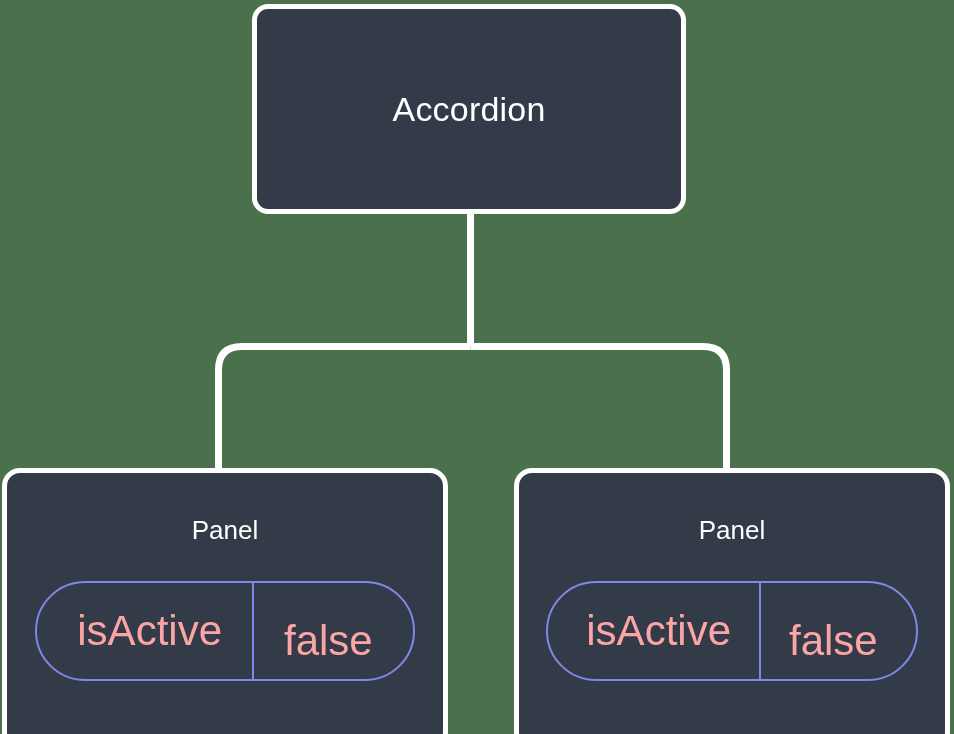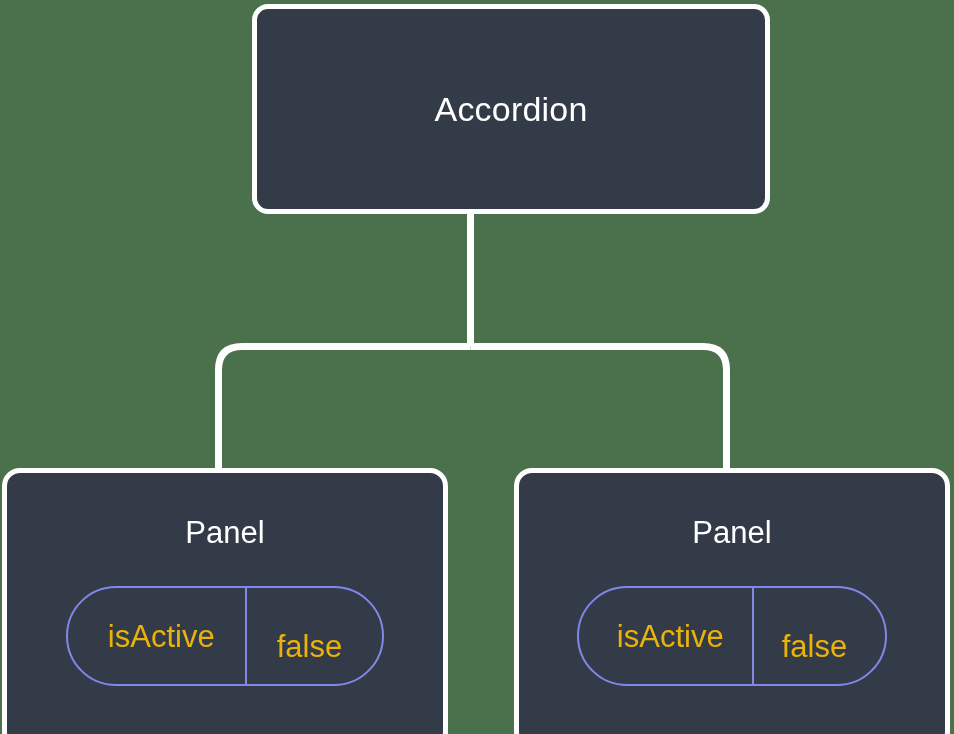--- a/index.html
+++ b/index.html
@@ -41,63 +41,63 @@
     border-radius: 16px;
     display: flex;
     flex-direction: column;
     align-items: center;
   }
 
   
   #node-root {
     left: 252px;
     top: 4px;
-    width: 518px;
+    width: 434px;
     height: 210px;
     justify-content: center;
   }
   #node-root .node-title {
     font-size: 34px;
     letter-spacing: 0.2px;
   }
 
   
   .node-child {
     top: 468px;
     height: 282px;
     padding-top: 44px;
     border-radius: 18px;
   }
   #node-panel-0 { left: 2px;   width: 446px; }
   #node-panel-1 { left: 514px; width: 436px; }
 
   .node-title {
     color: #ffffff;
-    font-size: 31px;
+    font-size: 26px;
     line-height: 1;
     white-space: nowrap;
     user-select: none;
   }
 
   
   .prop-pill {
     display: flex;
     align-items: stretch;
     margin-top: 38px;
     border: 2px solid #8187e8;
     border-radius: 999px;
     height: 96px;
     overflow: hidden;
   }
   .prop-cell {
     display: flex;
     align-items: center;
     justify-content: center;
-    color: #eab308;
-    font-size: 31px;
+    color: #fca5a5;
+    font-size: 42px;
     line-height: 1;
     white-space: nowrap;
   }
   .prop-key {
     padding: 0 30px 0 40px;
     border-right: 2px solid #8187e8;
   }
   .prop-value {
     padding: 0 40px 0 30px;
     margin-top: 20px;

